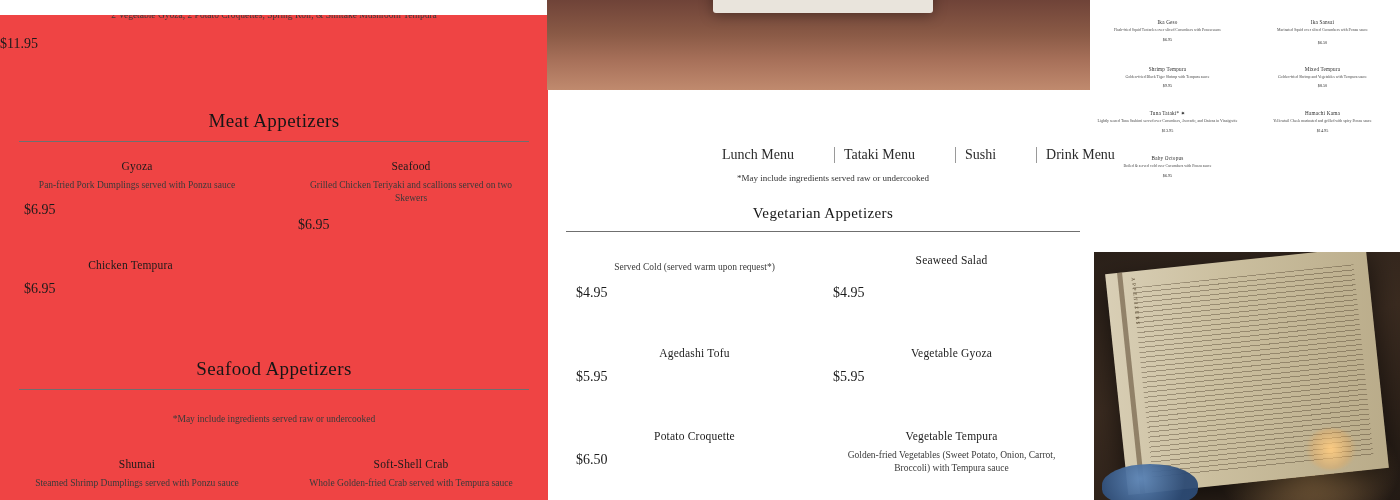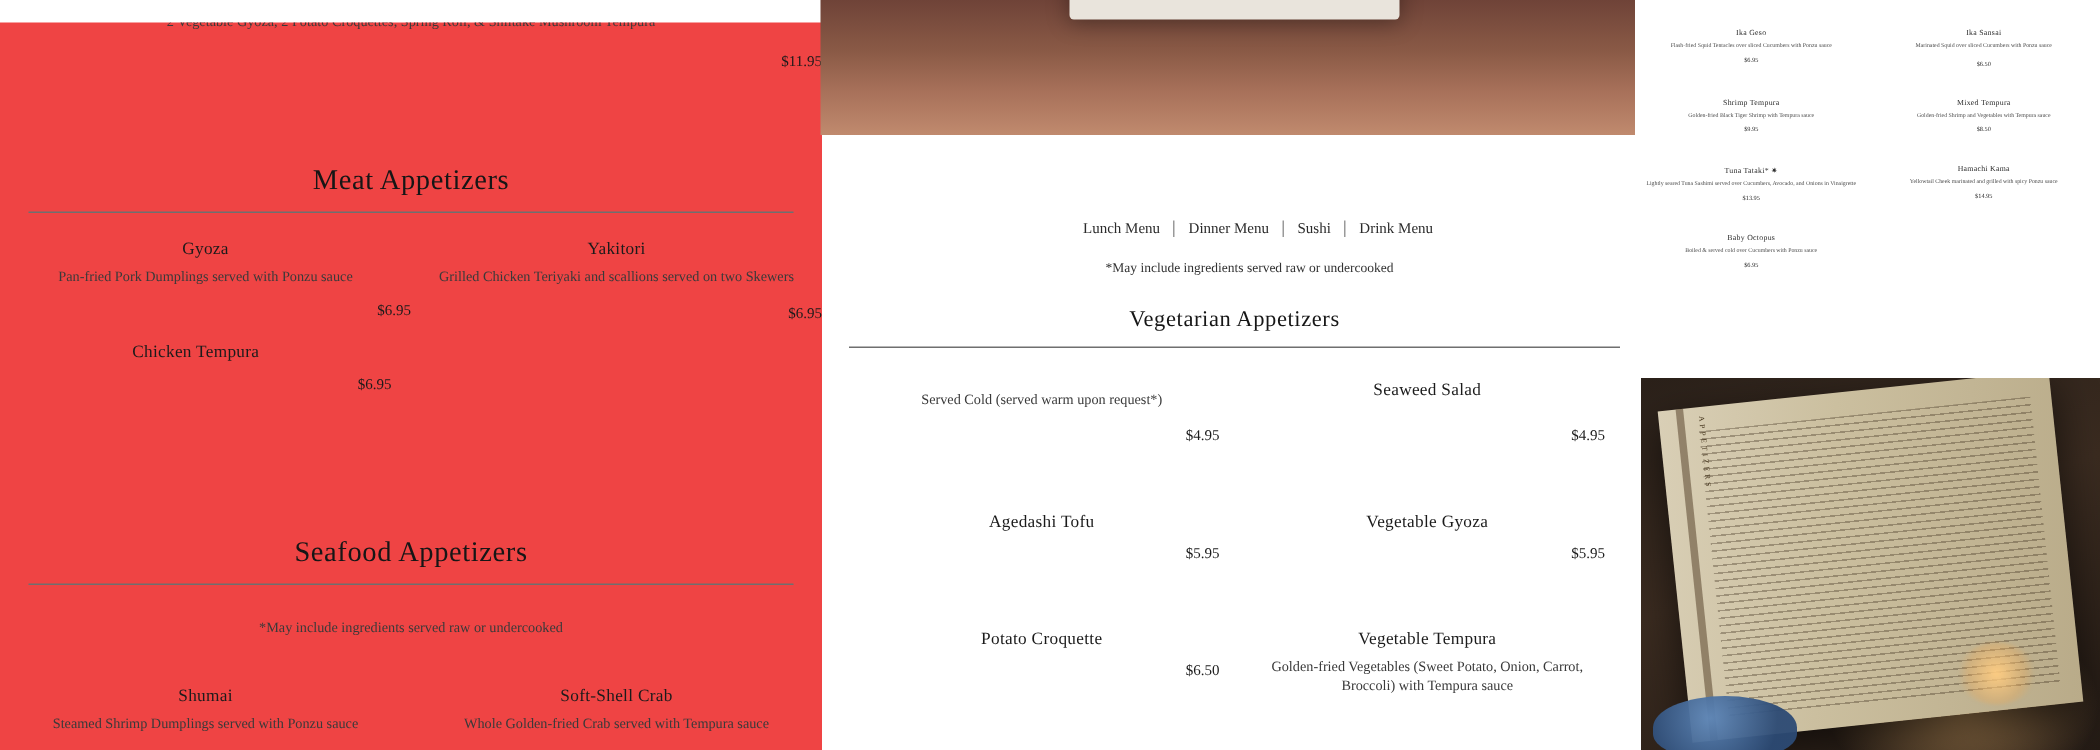--- a/index.html
+++ b/index.html
@@ -36,22 +36,22 @@
     letter-spacing: .2px;
   }
   .item-desc {
     text-align: center;
     font-size: 9.5px;
     color: #3a3a3a;
     line-height: 1.35;
     margin-top: 7px;
   }
   .item-price {
-    text-align: right;
-    font-size: 10px;
+    text-align: left;
+    font-size: 14px;
     color: #1b1b1b;
     margin-top: 10px;
   }
   .section-title {
     text-align: center;
     font-size: 19px;
     letter-spacing: .4px;
     color: #161616;
   }
   .rule {
@@ -66,21 +66,21 @@
   }
   .top-desc .item-desc { margin-top: 0; }
 
   
   .row2 {
     display: flex;
     width: 548px;
   }
   .row2 > div {
     flex: 1 1 50%;
-    padding: 0 0;
+    padding: 0 24px;
     box-sizing: border-box;
   }
 
   
   .photo {
     position: absolute;
     left: 547px;
     top: 0;
     width: 543px;
     height: 90px;
@@ -155,22 +155,23 @@
     margin: 9px 0 0 0;
   }
 
   
   .tabs {
     position: absolute;
     left: 713px;
     top: 147px;
     display: flex;
     align-items: center;
-    font-size: 10px;
+    font-size: 14px;
     color: #2b2b2b;
+    gap: 31px;
   }
   .tab {
     padding: 0 9px;
     white-space: nowrap;
   }
   .tab + .tab { border-left: 1px solid #9a9a9a; }
   .note {
     position: absolute;
     left: 713px;
     top: 173px;
@@ -266,27 +267,27 @@
       <div class="section-title">Meat Appetizers</div>
       <hr class="rule">
 
       <div class="row2" style="margin-top:18px;">
         <div>
           <div class="item-name">Gyoza</div>
           <div class="item-desc">Pan-fried Pork Dumplings served with Ponzu sauce</div>
           <div class="item-price">$6.95</div>
         </div>
         <div>
-          <div class="item-name">Yakitori</div>
+          <div class="item-name">Seafood</div>
           <div class="item-desc">Grilled Chicken Teriyaki and scallions served on two Skewers</div>
           <div class="item-price" style="margin-top:12px;">$6.95</div>
         </div>
       </div>
 
-      <div class="row2" style="margin-top:14px;gap:26px;">
+      <div class="row2" style="margin-top:26px;gap:26px;">
         <div>
           <div class="item-name">Chicken Tempura</div>
           <div class="item-price">$6.95</div>
         </div>
         <div></div>
       </div>
     </div>
 
     <div style="position:absolute; left:0; top:343px; width:548px;">
       <div class="section-title">Seafood Appetizers</div>
@@ -361,21 +362,21 @@
         <div class="tiny-desc">Boiled &amp; served cold over Cucumbers with Ponzu sauce</div>
         <div class="tiny-price">$6.95</div>
       </div>
       <div></div>
     </div>
 
   </div>
 
   <div class="tabs">
     <div class="tab">Lunch Menu</div>
-    <div class="tab">Dinner Menu</div>
+    <div class="tab">Tataki Menu</div>
     <div class="tab">Sushi</div>
     <div class="tab">Drink Menu</div>
   </div>
   <div class="note">*May include ingredients served raw or undercooked</div>
 
   <div class="veg-block">
     <div class="veg-title">Vegetarian Appetizers</div>
     <hr class="veg-rule">
 
     <div style="display:flex; margin-top:22px;">

